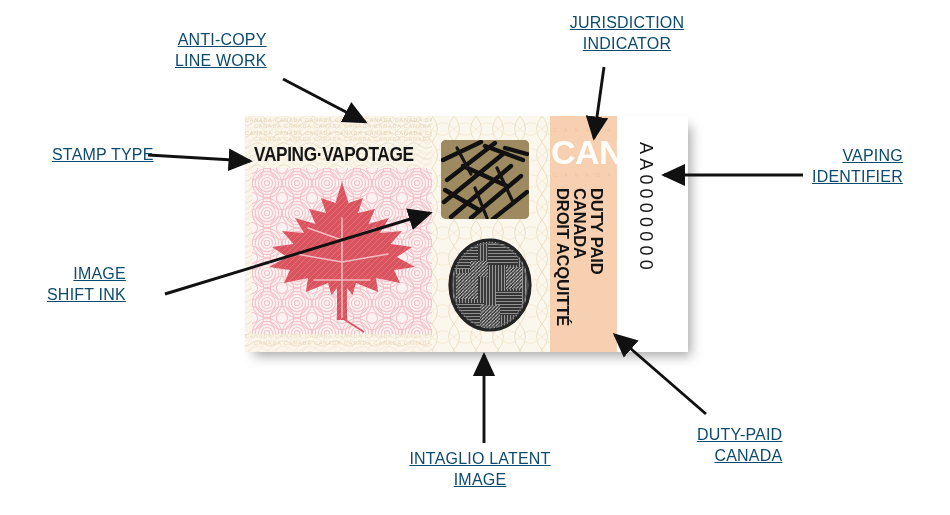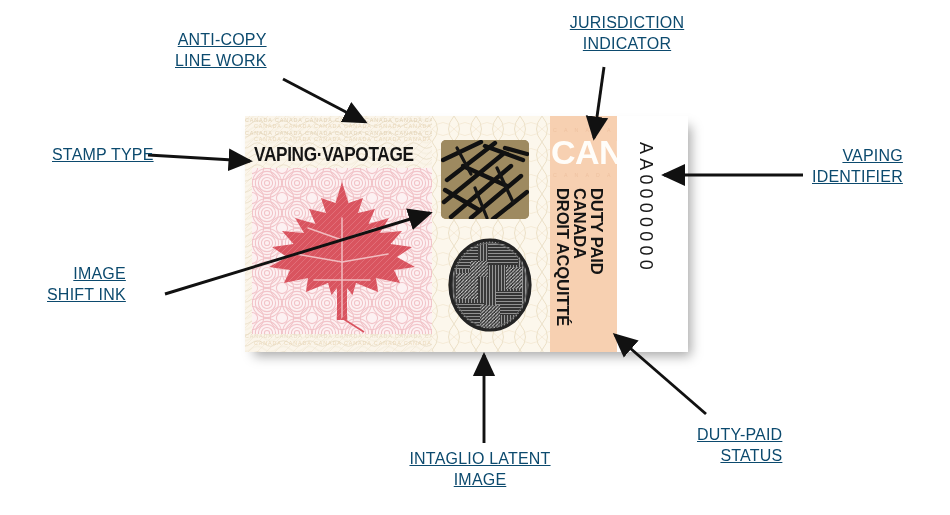--- a/index.html
+++ b/index.html
@@ -464,13 +464,13 @@
 <div class="callout left" id="lbl-unique-id">VAPING
 IDENTIFIER</div>
 
 <div class="callout left" id="lbl-colour-shift">IMAGE
 SHIFT INK</div>
 
 <div class="callout center" id="lbl-intaglio">INTAGLIO LATENT
 IMAGE</div>
 
 <div class="callout left" id="lbl-duty-paid">DUTY-PAID
-STATUS</div>
+CANADA</div>
 
 </body></html>

